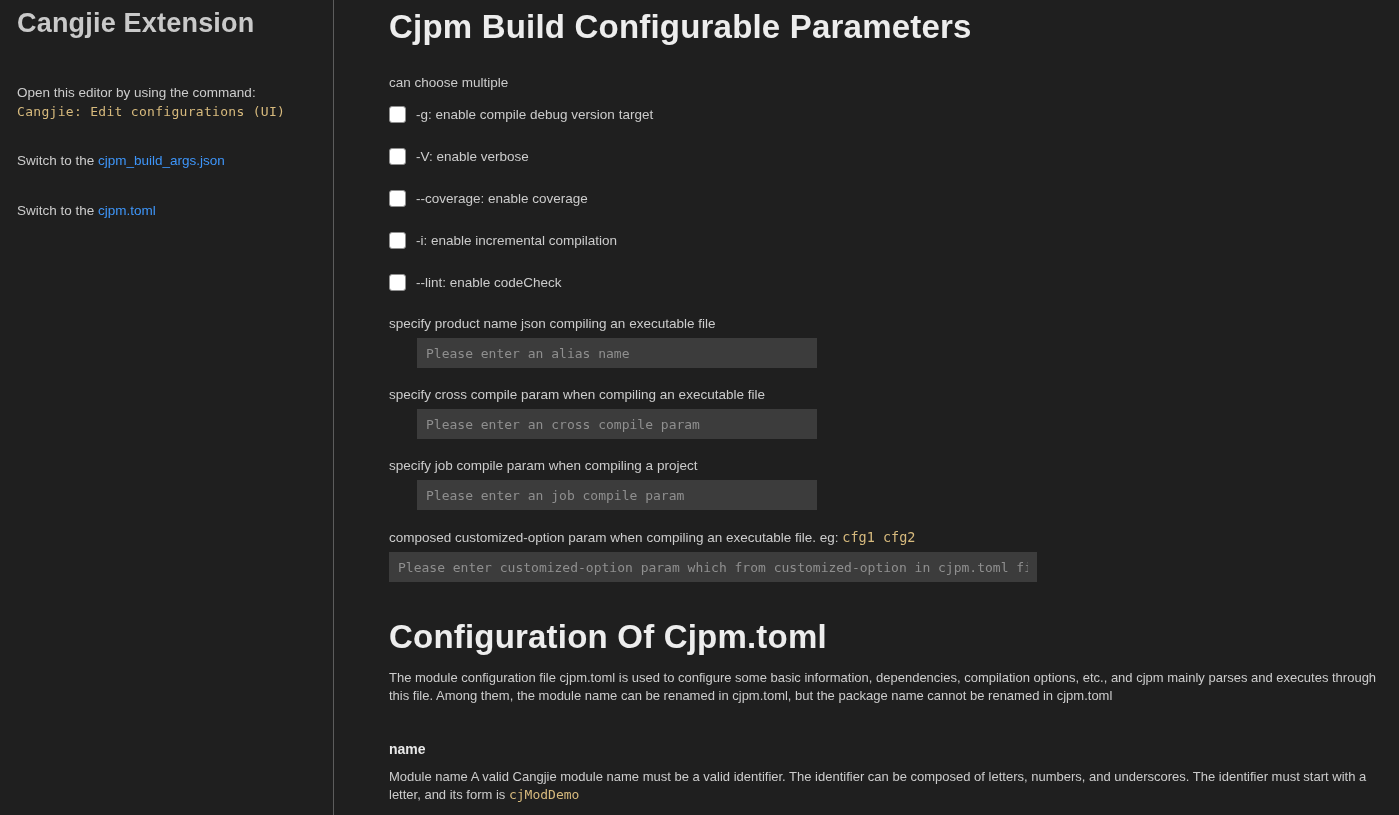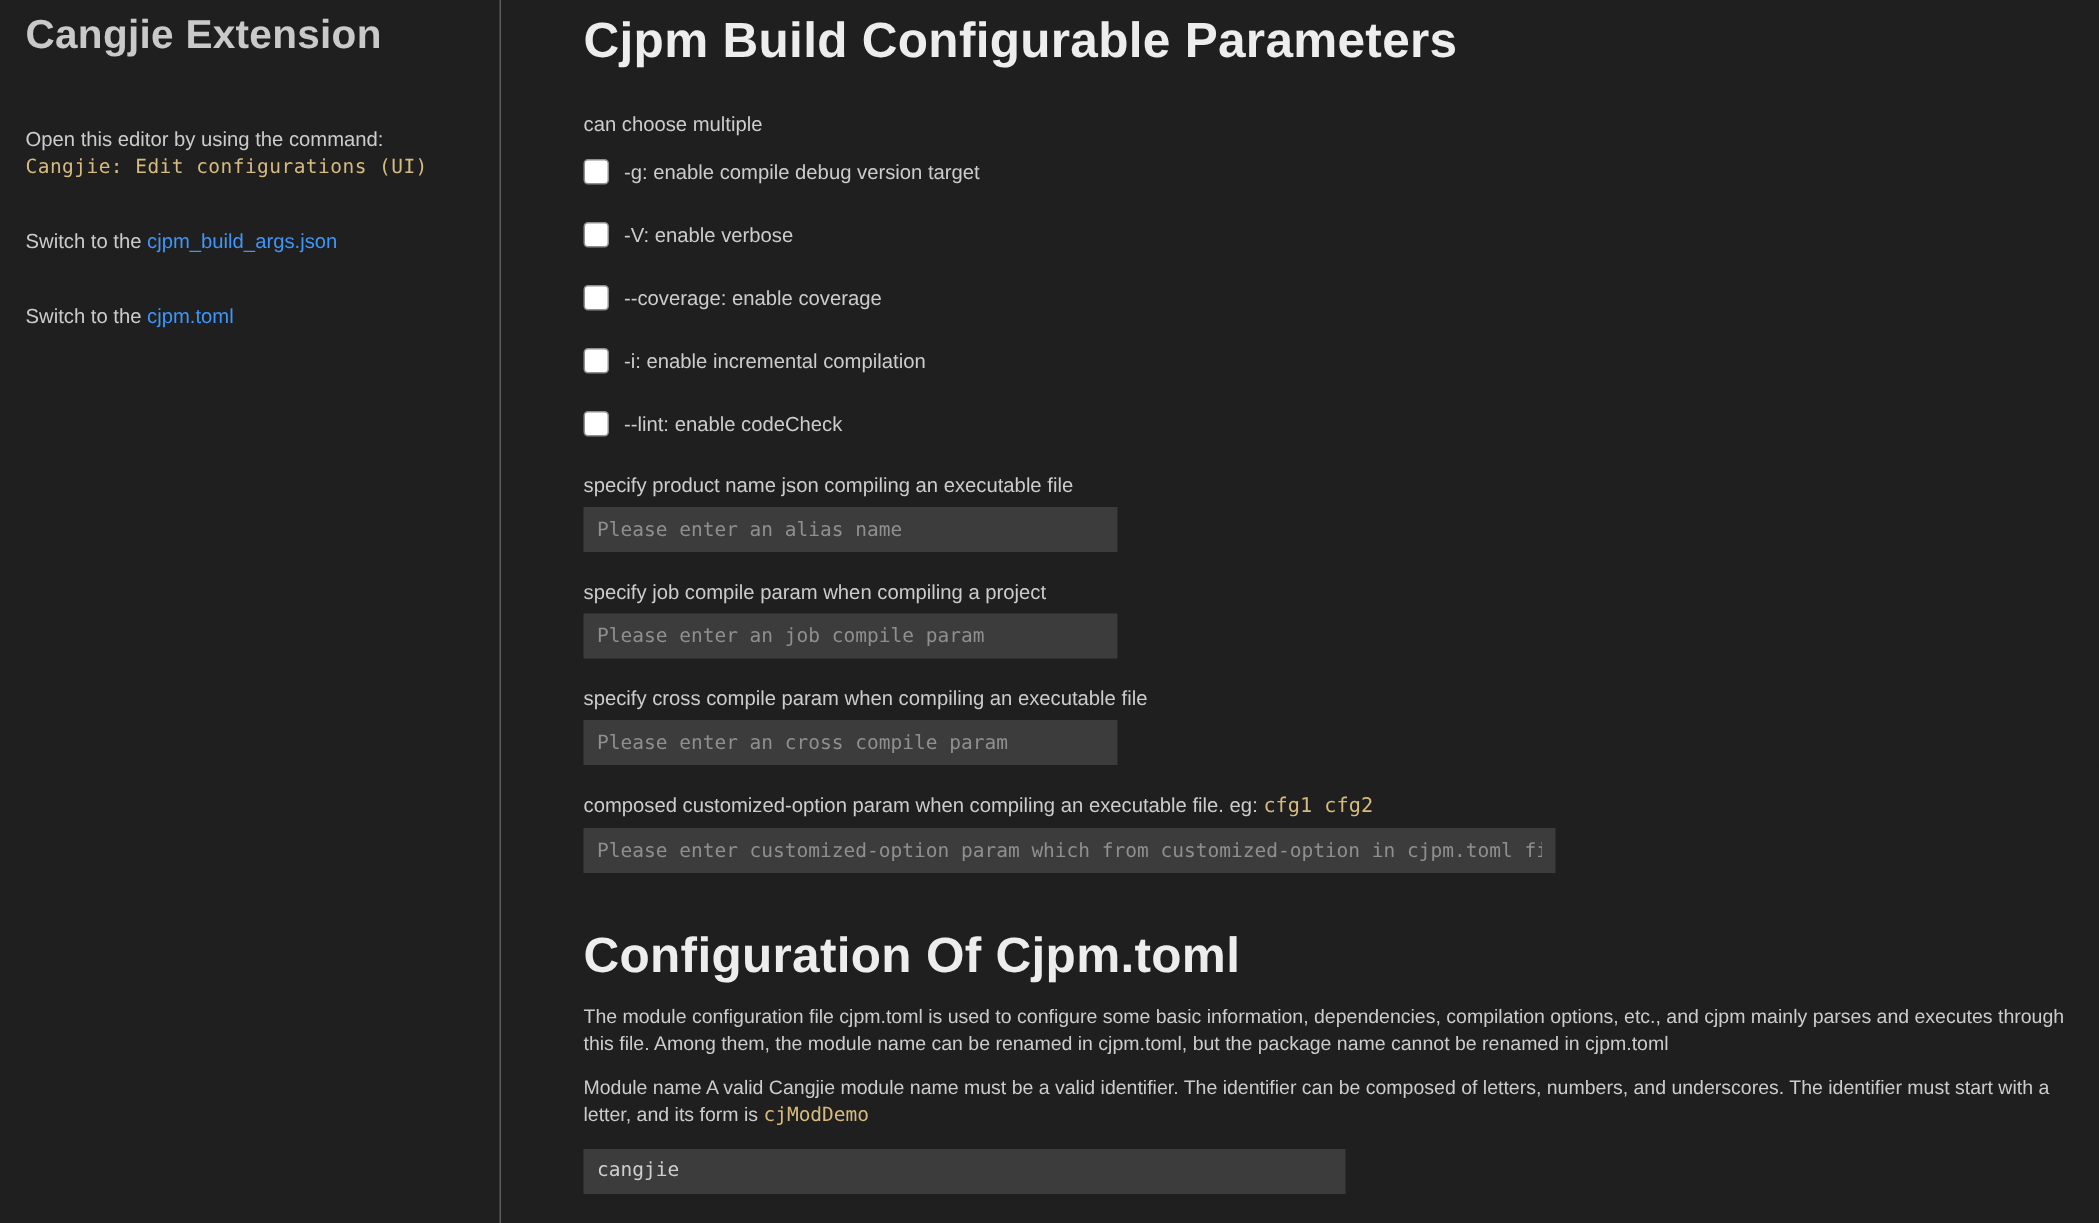--- a/index.html
+++ b/index.html
@@ -98,21 +98,21 @@
     height: 30px;
     background: #3c3c3c;
     border: none;
     outline: none;
     color: #cfcfcf;
     font-family: "DejaVu Sans Mono", "Liberation Mono", monospace;
     font-size: 13px;
     padding: 0 9px;
   }
   input.ti::placeholder { color: #8f8f8f; opacity: 1; }
-  .w350 { width: 356px; }
+  .w350 { width: 400px; margin-left: 28px; }
   .w648 { width: 648px; }
   .w508 { width: 508px; }
 
   .h-toml { margin-top: 36px; }
   .desc {
     margin-top: 13px;
     font-size: 13px;
     line-height: 1.38;
     color: #cccccc;
     max-width: 995px;
@@ -163,34 +163,35 @@
       <span class="cb-label">--lint: enable codeCheck</span>
     </label>
   </div>
 
   <div class="field">
     <div class="field-label">specify product name json compiling an executable file</div>
     <input class="ti w350" type="text" placeholder="Please enter an alias name" style="">
   </div>
 
   <div class="field">
-    <div class="field-label">specify job compile param when compiling a project</div>
-    <input class="ti w350" type="text" placeholder="Please enter an job compile param" style="">
+    <div class="field-label">specify cross compile param when compiling an executable file</div>
+    <input class="ti w350" type="text" placeholder="Please enter an cross compile param" style="">
   </div>
 
   <div class="field">
-    <div class="field-label">specify cross compile param when compiling an executable file</div>
-    <input class="ti w350" type="text" placeholder="Please enter an cross compile param" style="">
+    <div class="field-label">specify job compile param when compiling a project</div>
+    <input class="ti w350" type="text" placeholder="Please enter an job compile param" style="">
   </div>
 
   <div class="field">
     <div class="field-label"><span>composed customized-option param when compiling an executable file. eg: </span><span class="mono gold">cfg1 cfg2</span></div>
     <input class="ti w648" type="text" placeholder="Please enter customized-option param which from customized-option in cjpm.toml file" style="">
   </div>
 
   <h1 class="h-main h-toml">Configuration Of Cjpm.toml</h1>
   <p class="desc">The module configuration file cjpm.toml is used to configure some basic information, dependencies, compilation options, etc., and cjpm mainly parses and executes through this file. Among them, the module name can be renamed in cjpm.toml, but the package name cannot be renamed in cjpm.toml</p>
 
+  <h3 class="name-title">name</h3>
   <p class="desc name-desc"><span>Module name A valid Cangjie module name must be a valid identifier. The identifier can be composed of letters, numbers, and underscores. The identifier must start with a letter, and its form is </span><span class="mono gold">cjModDemo</span></p>
   <div class="name-input-wrap">
     <input class="ti w508" type="text" value="cangjie" style="">
   </div>
 </main>
 
 </body></html>

